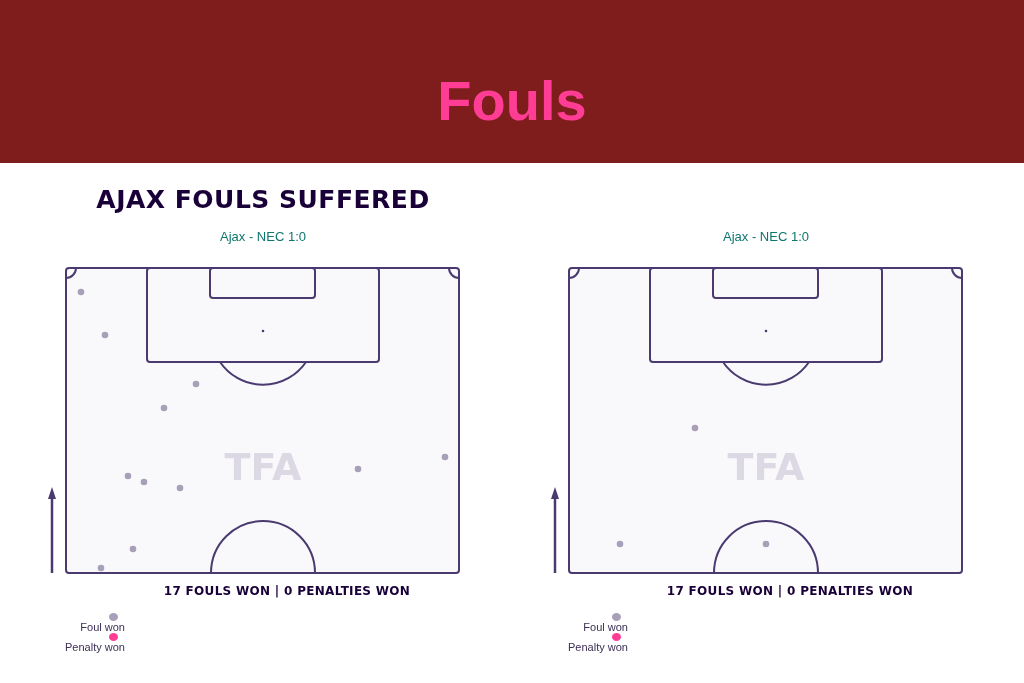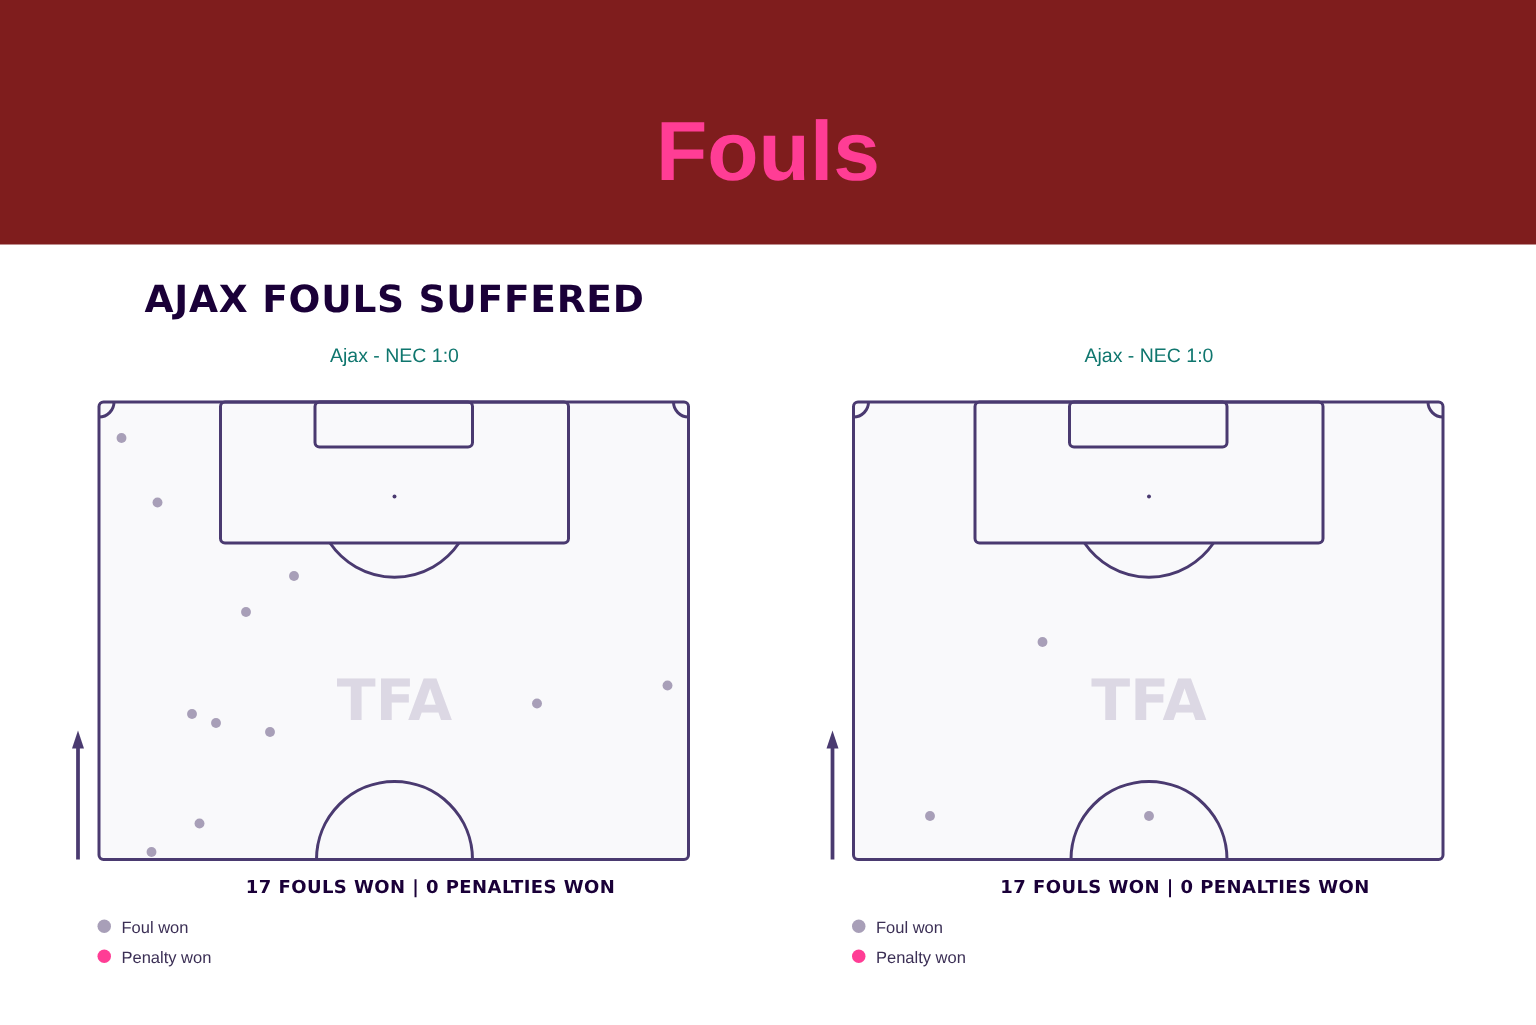--- a/index.html
+++ b/index.html
@@ -29,21 +29,21 @@
       position: absolute; top: 66px; left: 0; width: 500px; text-align: center;
       font-size: 13px; color: #0f766e;
     }
     .pitch { position: absolute; left: 20px; top: 100px; }
     .summary {
       position: absolute; top: 421px; left: 0; width: 500px; text-align: center;
       font-family: "DejaVu Sans", sans-serif; font-weight: bold; font-size: 12px;
       color: #1a0038; letter-spacing: 0.3px; margin-left: 24px;
     }
     .legend { position: absolute; left: 52px; top: 450px; }
-    .legend-item { display: flex; align-items: flex-start; height: 20px; font-size: 11px; color: #3b2f55; }
+    .legend-item { display: flex; align-items: flex-end; height: 20px; font-size: 11px; color: #3b2f55; flex-direction: column; }
     .legend-dot { width: 9px; height: 9px; border-radius: 50%; margin-right: 7px; }
   </style>
 </head>
 <body>
 
 <div class="header">
   <div class="header-title">Fouls</div>
 </div>
 
 <div class="panel left">

